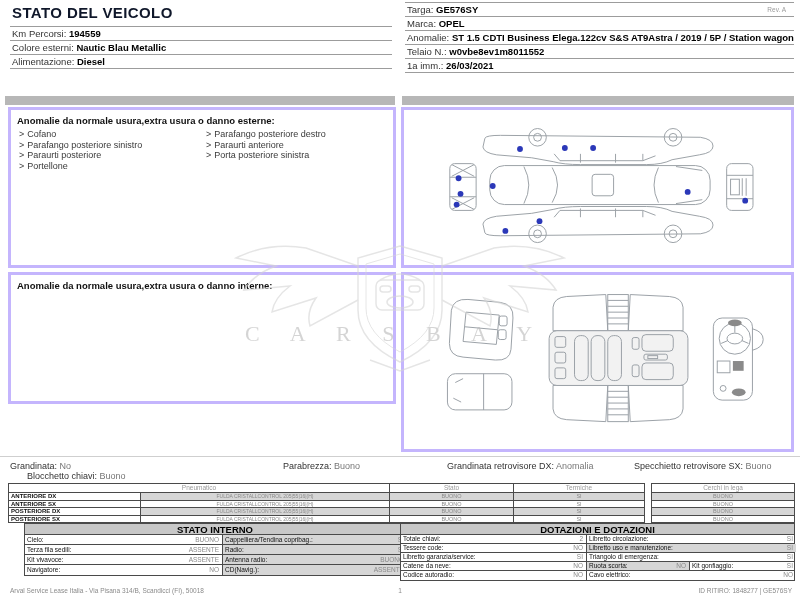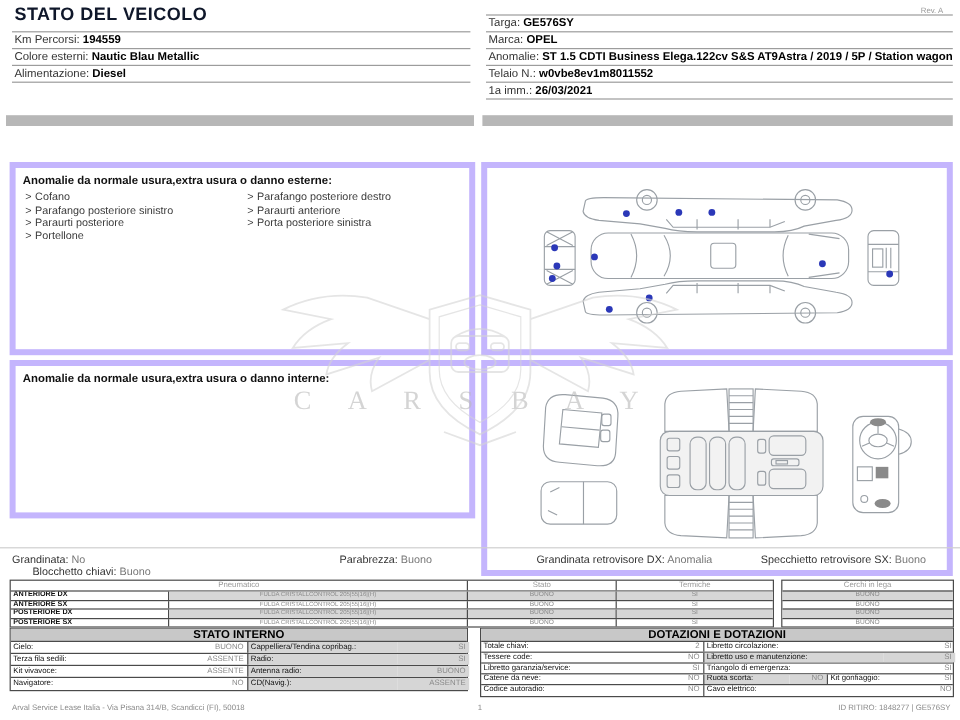--- a/index.html
+++ b/index.html
@@ -6,32 +6,32 @@
   html,body { width:800px; height:600px; background:#ffffff; }
   body { font-family:"Liberation Sans", sans-serif; color:#222; position:relative; overflow:hidden; }
   #page { position:absolute; inset:0; background:#fff; }
 
   
   .doc-title { position:absolute; left:12px; top:4px; font-size:15px; font-weight:bold;
                color:#0f172a; letter-spacing:.4px; }
   .rev { position:absolute; right:14px; top:6px; font-size:6.5px; color:#9a9a9a; }
   .hfields { position:absolute; border-top:1px solid #9c9c9c; }
   .hfields-left  { left:10px;  top:26px; width:382px; }
-  .hfields-right { left:405px; top:12px; width:389px; }
+  .hfields-right { left:405px; top:2px; width:389px; }
   .hfield { border-bottom:1px solid #9c9c9c; font-size:9.5px; line-height:11px;
             padding:1px 0 1px 2px; color:#333; min-height:12px; }
   .hfield b { color:#000; }
 
   
   .greybar { position:absolute; top:96px; height:9px; background:#b7b7b7; }
   .greybar.left  { left:5px;   width:390px; }
   .greybar.right { left:402px; width:392px; }
 
   
-  .panel { position:absolute; border:5px solid #c4b5fd; background:#fff;margin-top:28px; }
+  .panel { position:absolute; border:3px solid #c4b5fd; background:#fff; }
   .panel-ext-list { left:8px;  top:107px; width:388px; height:161px; }
   .panel-int-list { left:8px;  top:272px; width:388px; height:132px; }
   .panel-ext-diag { left:401px; top:107px; width:393px; height:161px; }
   .panel-int-diag { left:401px; top:272px; width:393px; height:180px; }
   .panel-title { font-size:9.5px; font-weight:bold; color:#111; padding:5px 0 3px 6px; }
   .anom-cols { display:flex; padding-left:8px; }
   .anom-col { width:190px; font-size:9px; color:#3a3a3a; line-height:10.5px; }
   .anom-item .bullet { margin-right:3px; }
   .diagram { width:100%; height:100%; display:block; }
 
@@ -61,21 +61,21 @@
   .shade { background:#d6d6d6; }
 
   .cerchi-table { position:absolute; left:651px; top:483px; width:144px;
                   border:1px solid #4a4a4a; background:#fff; }
   .cerchi-table .ct-h { color:#9a9a9a; font-size:6.5px; line-height:8px; height:8px; text-align:center; }
   .ct-cell { height:7.5px; line-height:7px; font-size:5.5px; color:#8a8a8a;
              text-align:center; border-top:1px solid #4a4a4a; }
 
   
   .btable { position:absolute; border:1px solid #4a4a4a; background:#fff; }
-  .btable-si  { left:8px;   top:523px; width:382px; }
+  .btable-si  { left:24px;   top:523px; width:382px; }
   .btable-doc { left:400px; top:523px; width:395px; }
   .bt-title { background:#c8c8c8; font-size:9.5px; font-weight:bold; color:#000;
               text-align:center; height:11px; line-height:11px; border-bottom:1px solid #4a4a4a; }
   .bt-row { display:grid; border-bottom:1px solid #4a4a4a; }
   .bt-row:last-child { border-bottom:none; }
   .btable-si  .bt-row { grid-template-columns:130px 67px 125px 60px; height:10px; }
   .btable-doc .bt-row { grid-template-columns:130px 55px 150px 60px; height:9px; }
   .btable-doc .bt-row.triple { grid-template-columns:130px 55px 72px 31px 70px 37px; }
   .bt-row > div { overflow:hidden; line-height:9px; }
   .btable-doc .bt-row > div { line-height:8px; }

